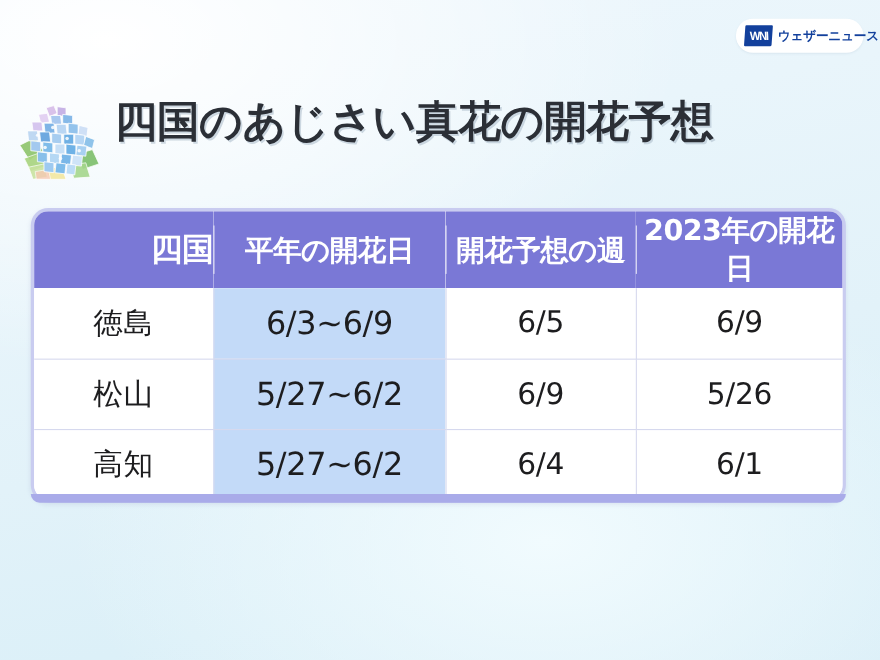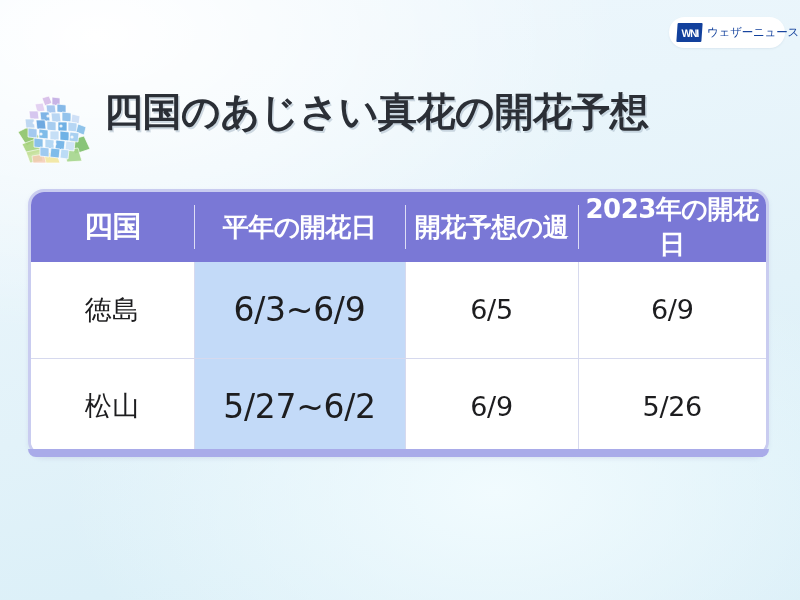--- a/index.html
+++ b/index.html
@@ -60,21 +60,21 @@
     color: #ffffff;
     font-size: 11px;
     font-weight: 700;
     letter-spacing: -1.2px;
     transform: skewX(6deg) scaleX(0.92);
     font-family: "Liberation Sans", sans-serif;
   }
   .logo-text {
     color: #12409c;
     font-size: 11.5px;
-    font-weight: 400;
+    font-weight: 700;
     letter-spacing: -0.2px;
     white-space: nowrap;
     font-family: "DejaVu Sans", "Liberation Sans", sans-serif;
     text-align: right;
   }
 
   
   .title-row {
     position: absolute;
     top: 92px;
@@ -148,21 +148,21 @@
 
   thead th {
     background: #7a78d6;
     color: #ffffff;
     height: 70px;
     font-size: 26px;
     font-weight: 700;
     letter-spacing: -0.5px;
     position: relative;
   }
-  thead th.hdr-area { font-size: 29px; }
+  thead th.hdr-area { font-size: 29px; text-align: right; }
   thead th + th::before {
     content: "";
     position: absolute;
     left: 0;
     top: 13px;
     bottom: 13px;
     width: 1px;
     background: rgba(255,255,255,0.75);
   }
 
@@ -178,21 +178,21 @@
   }
   tbody td:last-child { border-right: none; }
   tbody tr:last-child td { border-bottom: none; }
 
   tbody td.col-area {
     font-size: 27px;
     letter-spacing: 0.5px;
   }
   tbody td.col-week {
     background: #c3daf8;
-    font-size: 33px;
+    font-size: 29px;
     margin-top: 20px;
   }
 
   
   .bottom-strip {
     position: absolute;
     left: 28px;
     top: 449px;
     width: 741px;
     height: 8px;
@@ -292,19 +292,25 @@
             <td class="col-week">6/3~6/9</td>
             <td>6/5</td>
             <td>6/9</td>
           </tr>
           <tr>
             <td class="col-area">松山</td>
             <td class="col-week">5/27~6/2</td>
             <td>6/9</td>
             <td>5/26</td>
           </tr>
+          <tr>
+            <td class="col-area">高知</td>
+            <td class="col-week">5/27~6/2</td>
+            <td>6/4</td>
+            <td>6/1</td>
+          </tr>
         </tbody>
       </table>
     </div>
   </div>
   <div class="bottom-strip"></div>
 
 </div>
 
 </body></html>

